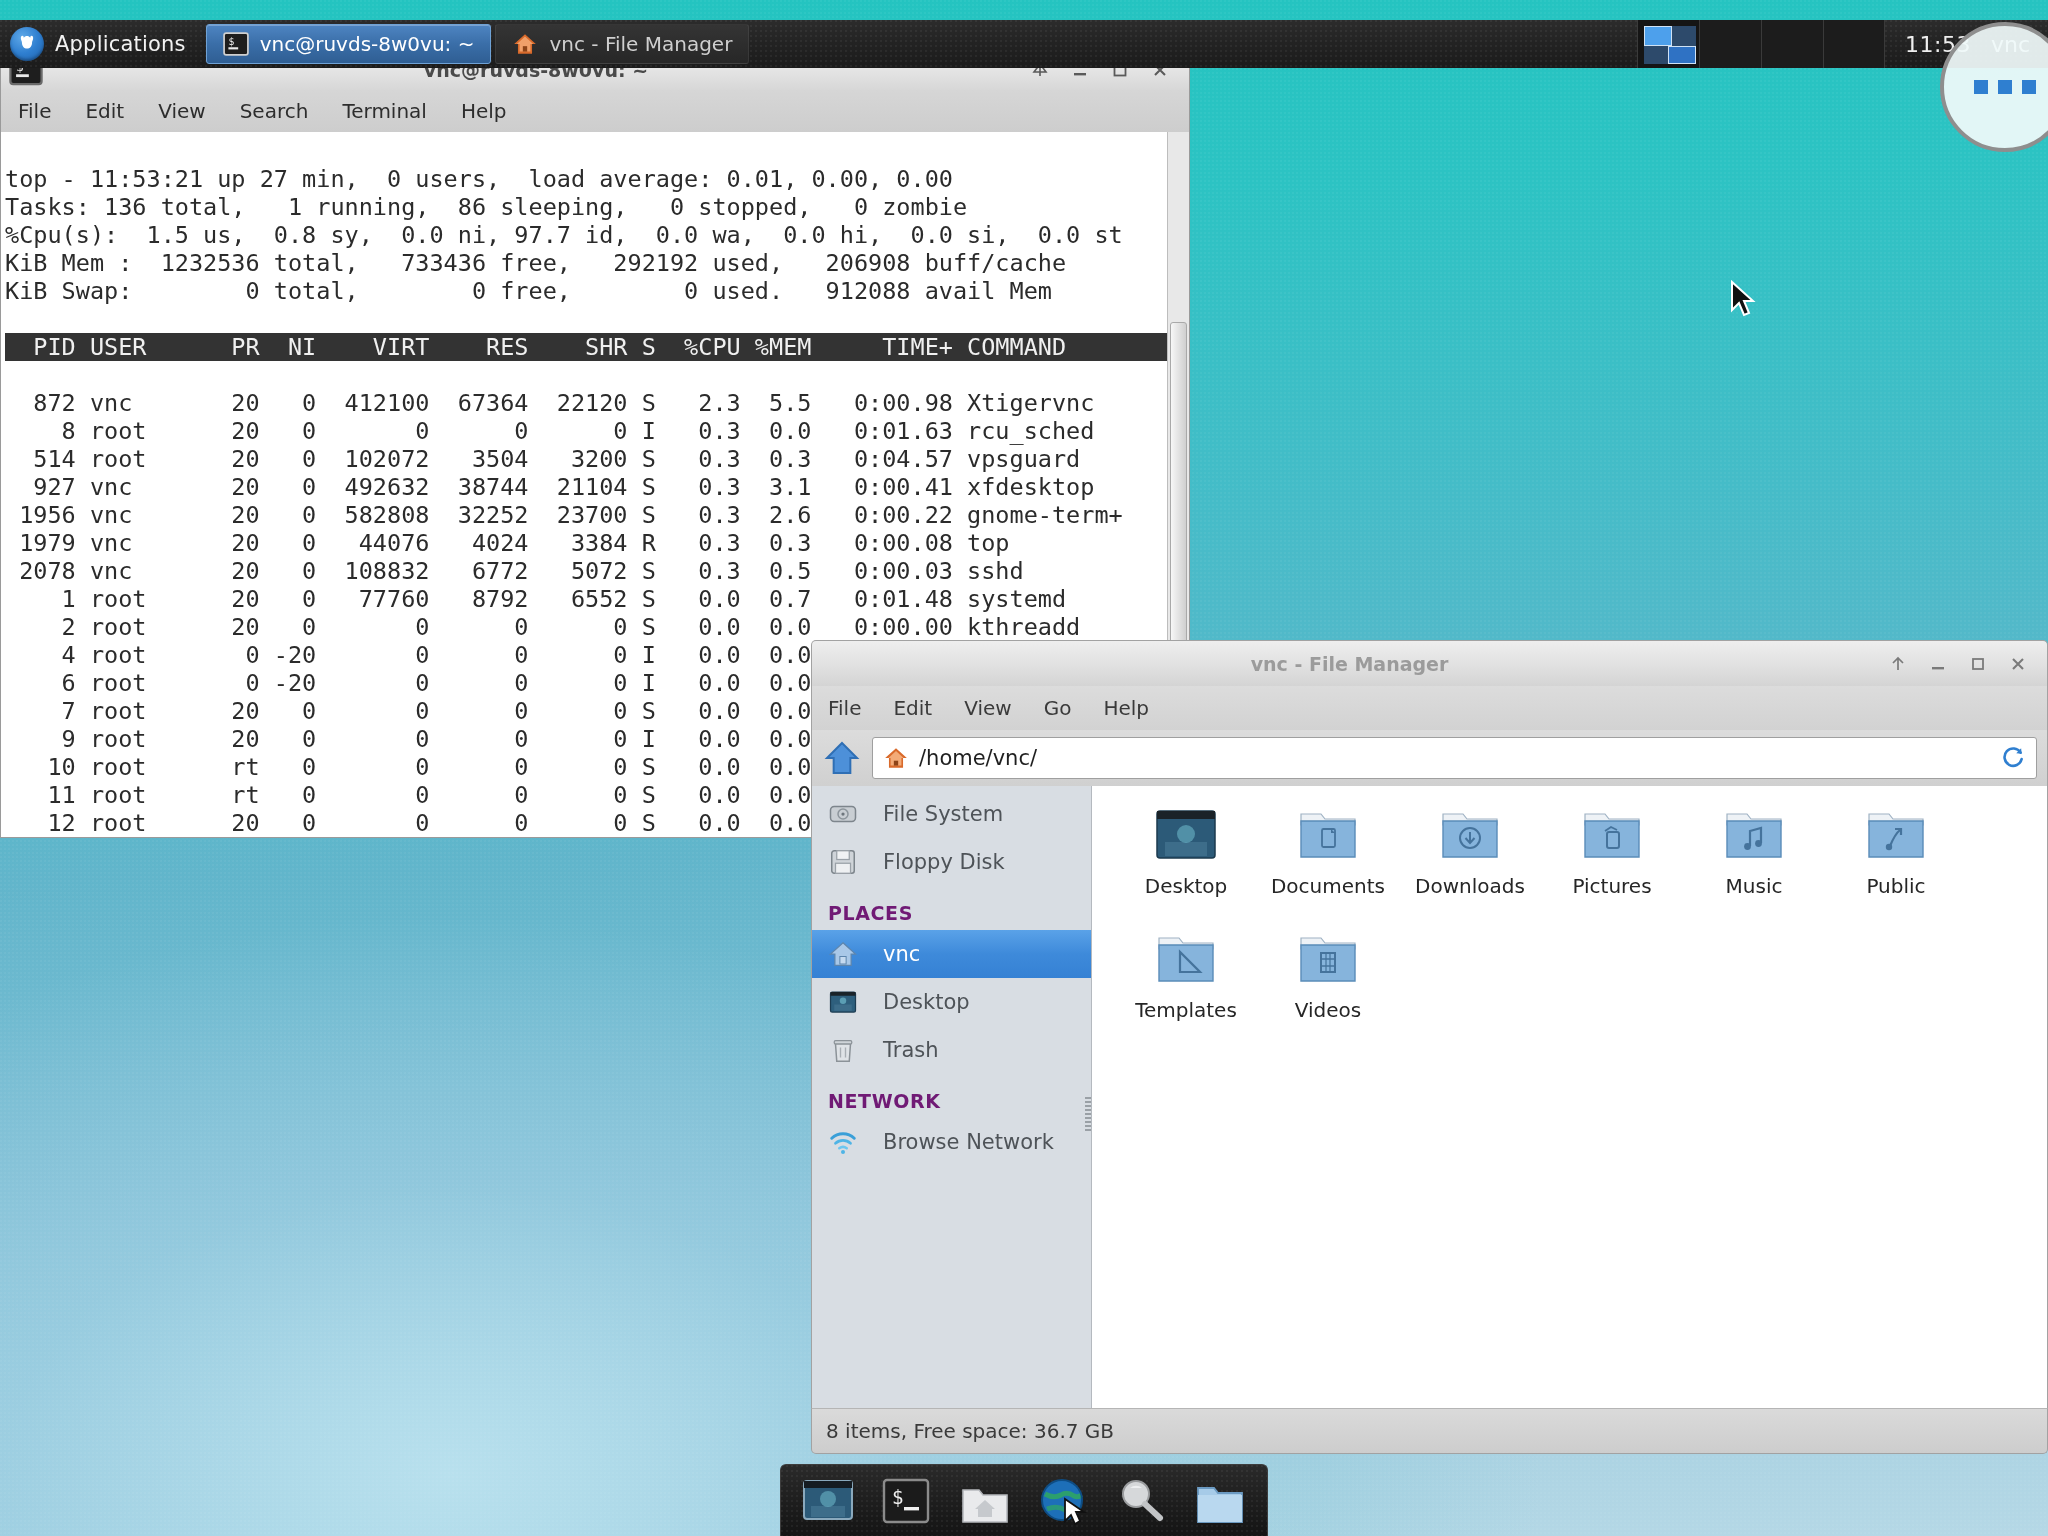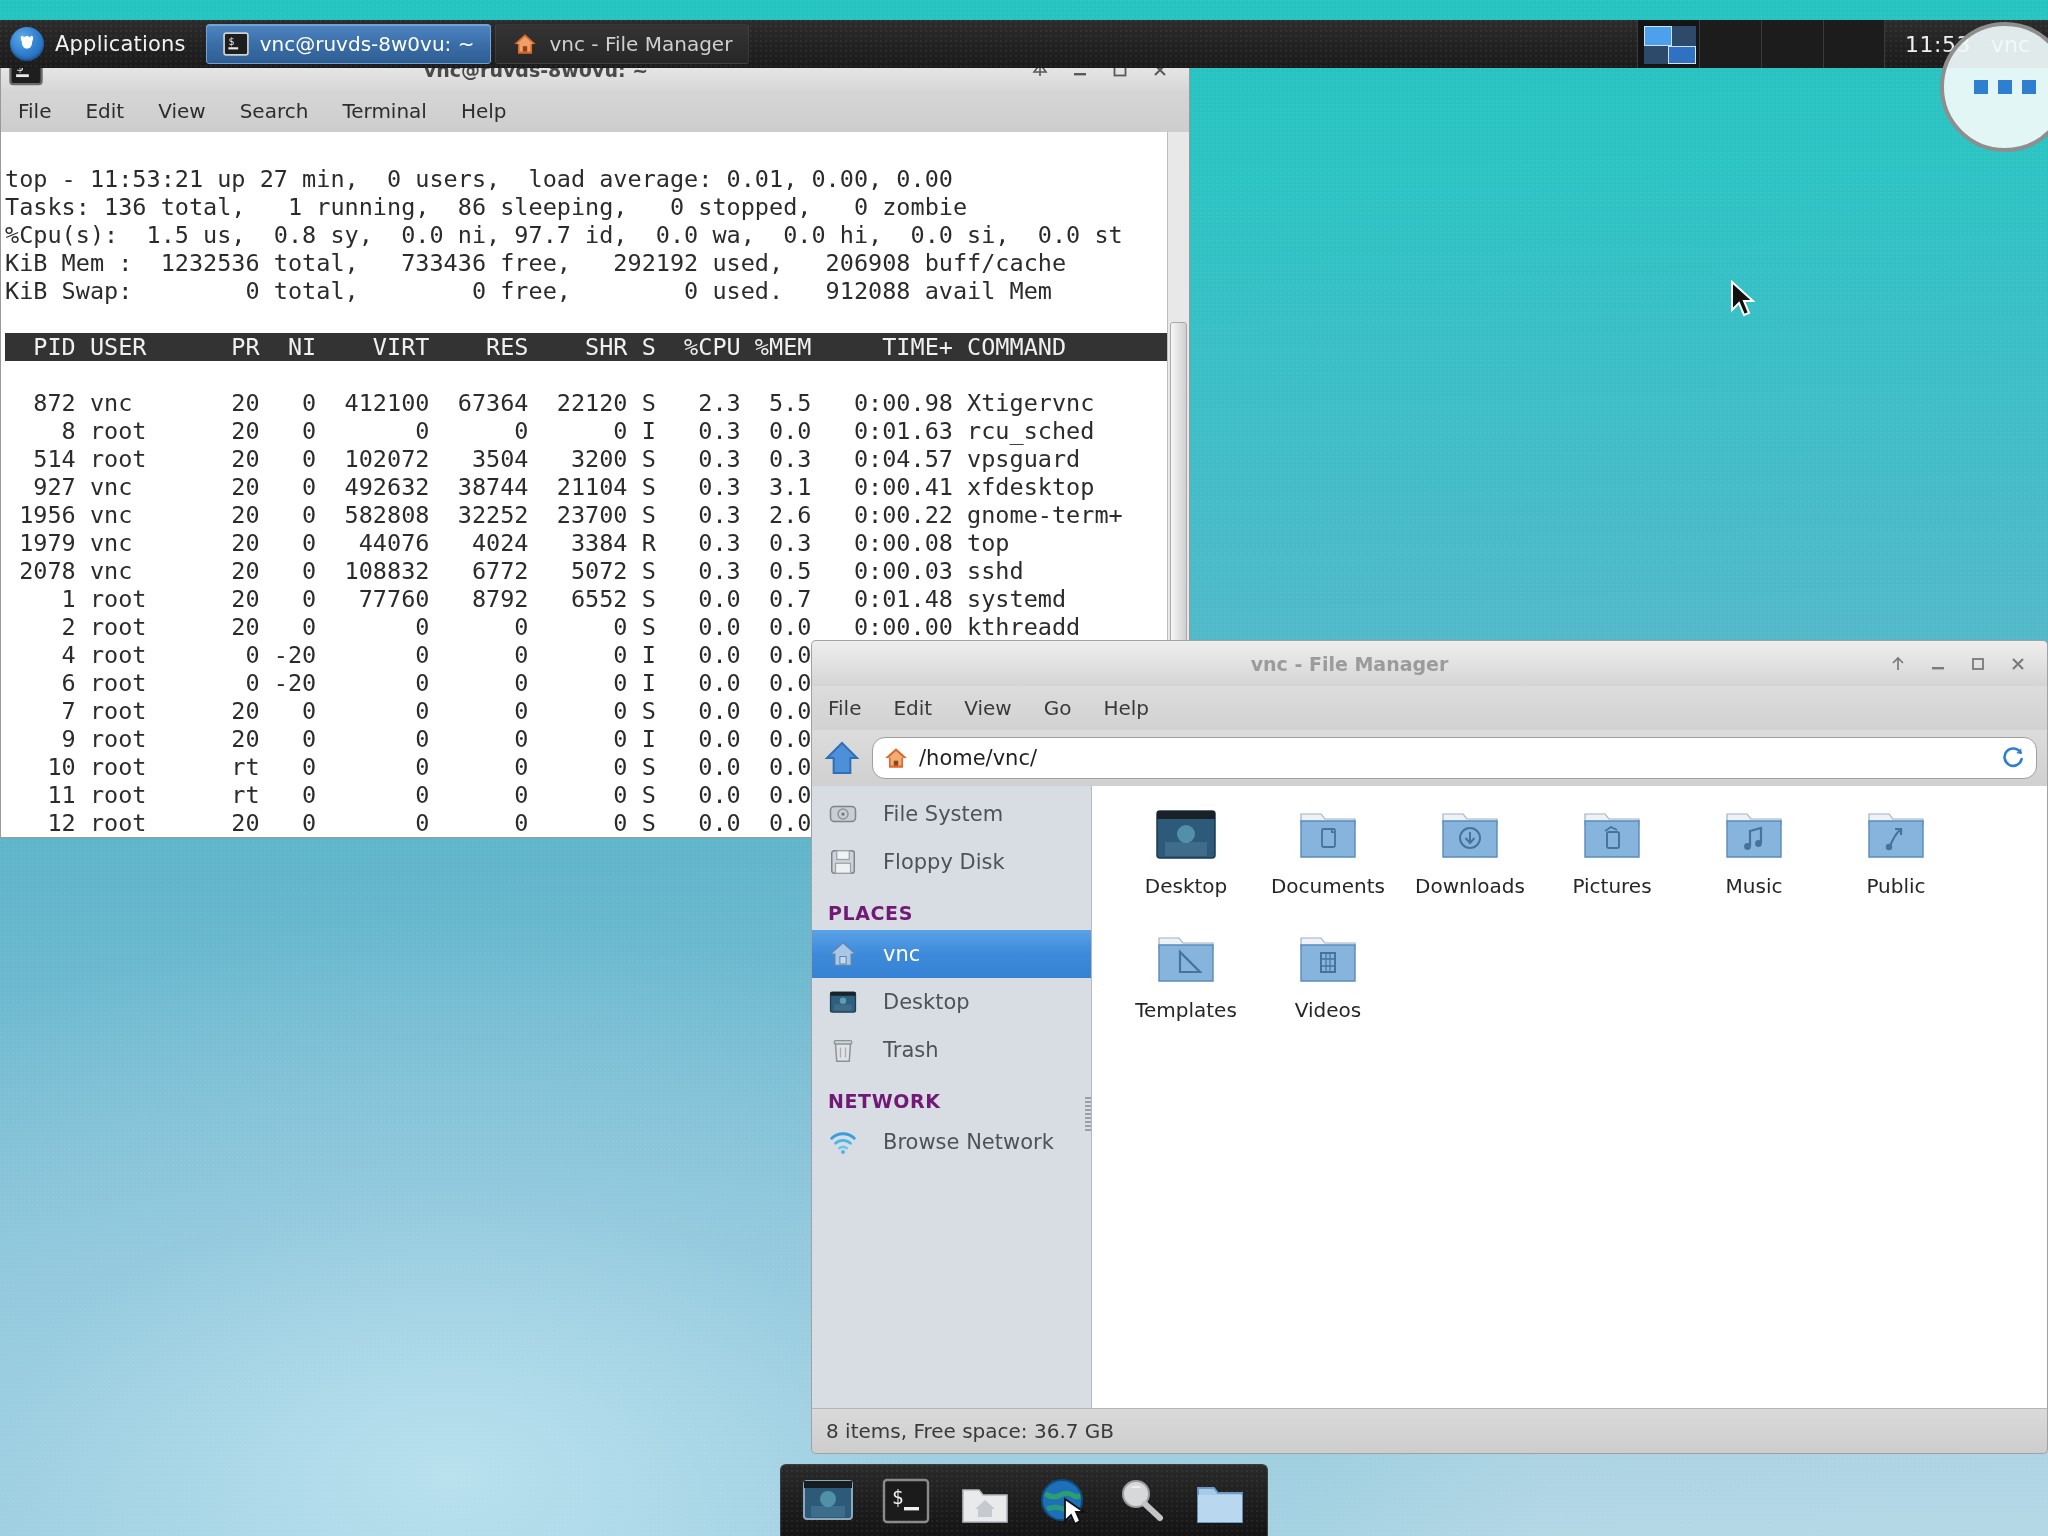--- a/index.html
+++ b/index.html
@@ -213,21 +213,21 @@
     border-left:1px solid #a2a2a2;border-right:1px solid #a2a2a2;
     height:44px; display:flex;align-items:center;
   }
   .fm-menubar .mi{padding:0 16px;font-size:20px;color:#3a3a3a;line-height:44px;}
   .fm-toolbar{
     background: linear-gradient(180deg, #dcdcdc 0%, #d0d0d0 100%);
     border-left:1px solid #a2a2a2;border-right:1px solid #a2a2a2;
     height:56px; display:flex;align-items:center;gap:10px;padding:0 10px;
   }
   .pathbar{
-    flex:1; height:42px; background:#fff; border:1px solid #9f9f9f; border-radius:13px;
+    flex:1; height:42px; background:#fff; border:1px solid #9f9f9f; border-radius:3px;
     display:flex;align-items:center;gap:10px;padding:0 10px;
     font-size:21px;color:#1f1f1f;
   }
   .fm-content{
     display:flex;
     border-left:1px solid #a2a2a2;border-right:1px solid #a2a2a2;
     height: 622px;
     background:#fff;
   }
   .fm-sidebar{

